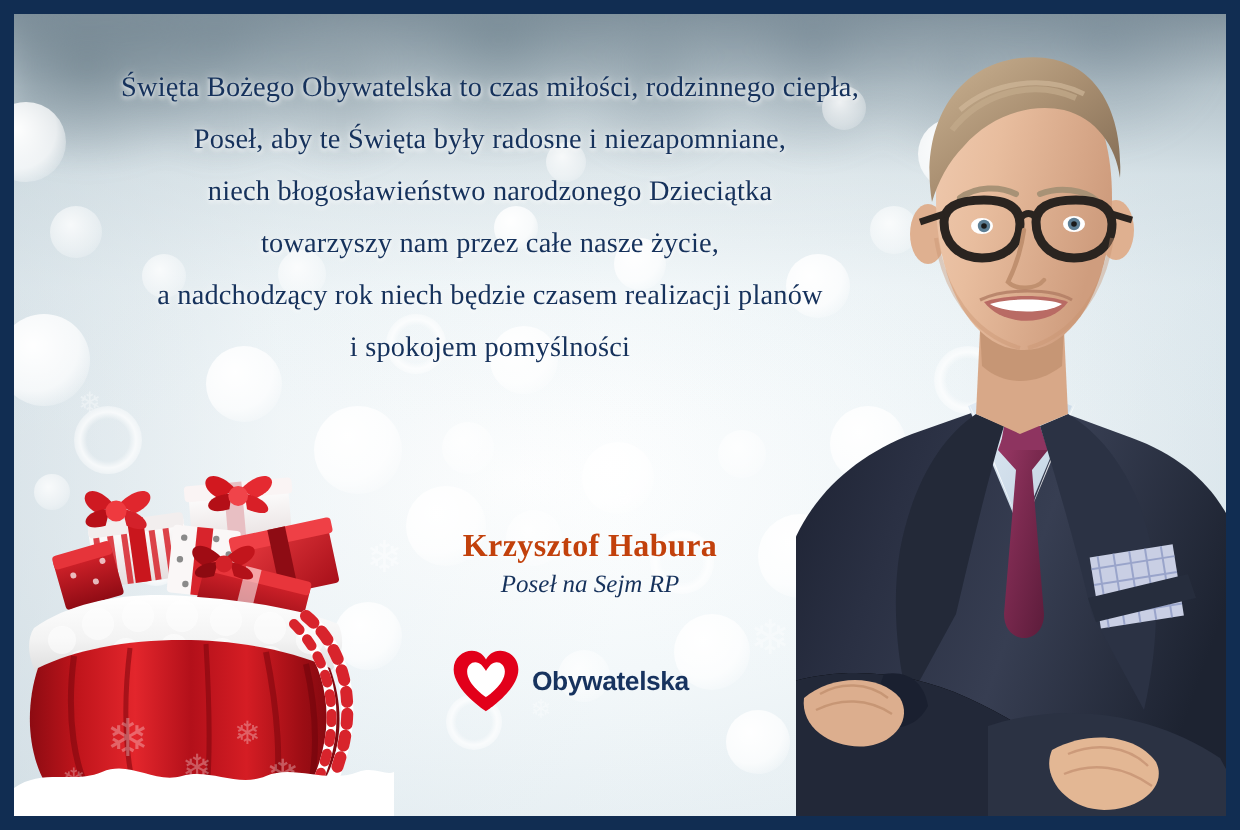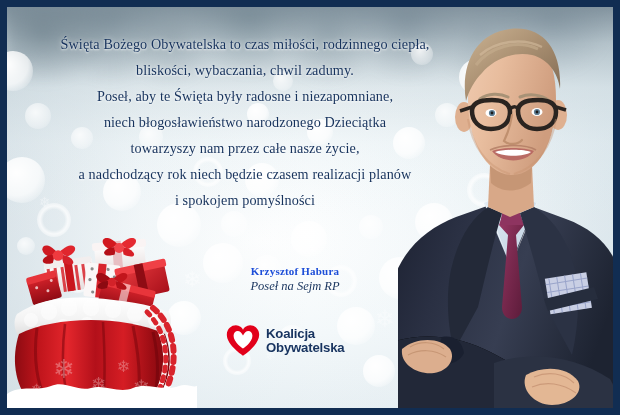--- a/index.html
+++ b/index.html
@@ -70,21 +70,21 @@
   }
   #greeting .ln{display:block;white-space:nowrap;}
 
   
   #signature{
     position:absolute;left:148px;top:258px;width:280px;
     text-align:center;z-index:7;
   }
   #sig-name{
     font-family:"Liberation Serif", serif;
-    font-weight:bold;font-size:11px;color:#1d4ed8;
+    font-weight:bold;font-size:16px;color:#c2410c;
     letter-spacing:.2px;
     text-shadow:0 1px 2px rgba(255,255,255,.8);
   }
   #sig-role{
     margin-top:2px;
     font-family:"Liberation Serif", serif;
     font-style:italic;font-size:12.5px;color:#16325c;
     text-shadow:0 1px 2px rgba(255,255,255,.8);
   }
 
@@ -165,40 +165,38 @@
       <span class="snow" style="left:368px;top:300px;font-size:24px;opacity:.45;">❄</span>
       <span class="snow" style="left:32px;top:188px;font-size:14px;opacity:.5;">❄</span>
       <span class="snow" style="left:430px;top:324px;font-size:16px;opacity:.4;">❄</span>
       <span class="snow" style="left:258px;top:342px;font-size:13px;opacity:.45;">❄</span>
       <span class="snow" style="left:142px;top:344px;font-size:15px;opacity:.4;">❄</span>
       <span class="snow" style="left:300px;top:236px;font-size:12px;opacity:.4;">❄</span>
     </div>
 
     <div id="greeting">
       <span class="ln">Święta Bożego Obywatelska to czas miłości, rodzinnego ciepła,</span>
-      <span class="ln">bliskości, wybaczania, chwil zadumy.</span>
       <span class="ln">Poseł, aby te Święta były radosne i niezapomniane,</span>
       <span class="ln">niech błogosławieństwo narodzonego Dzieciątka</span>
       <span class="ln">towarzyszy nam przez całe nasze życie,</span>
       <span class="ln">a nadchodzący rok niech będzie czasem realizacji planów</span>
       <span class="ln">i spokojem pomyślności</span>
     </div>
 
     <div id="signature">
       <div id="sig-name">Krzysztof Habura</div>
       <div id="sig-role">Poseł na Sejm RP</div>
     </div>
 
     <div id="logo">
       <svg class="heart" viewBox="0 0 100 92">
         <path d="M50 91 C 50 91, 2 60, 2 29 C 2 11, 16 1, 29 1 C 40 1, 47 8, 50 14 C 53 8, 60 1, 71 1 C 84 1, 98 11, 98 29 C 98 60, 50 91, 50 91 Z" fill="#e2001a"></path>
         <path d="M50 70 C 50 70, 22 52, 22 32 C 22 23, 28 18, 34 18 C 41 18, 46 24, 50 31 C 54 24, 59 18, 66 18 C 72 18, 78 23, 78 32 C 78 52, 50 70, 50 70 Z" fill="#ffffff"></path>
       </svg>
       <div class="lw">
-        <span>Koalicja</span>
         <span>Obywatelska</span>
       </div>
     </div>
 
     <svg id="sack" viewBox="0 0 190 200">
       <defs>
         <linearGradient id="sackRed" x1="0" y1="0" x2="1" y2="0">
           <stop offset="0%" stop-color="#8d0b12"></stop>
           <stop offset="16%" stop-color="#c1151c"></stop>
           <stop offset="34%" stop-color="#e3262c"></stop>

